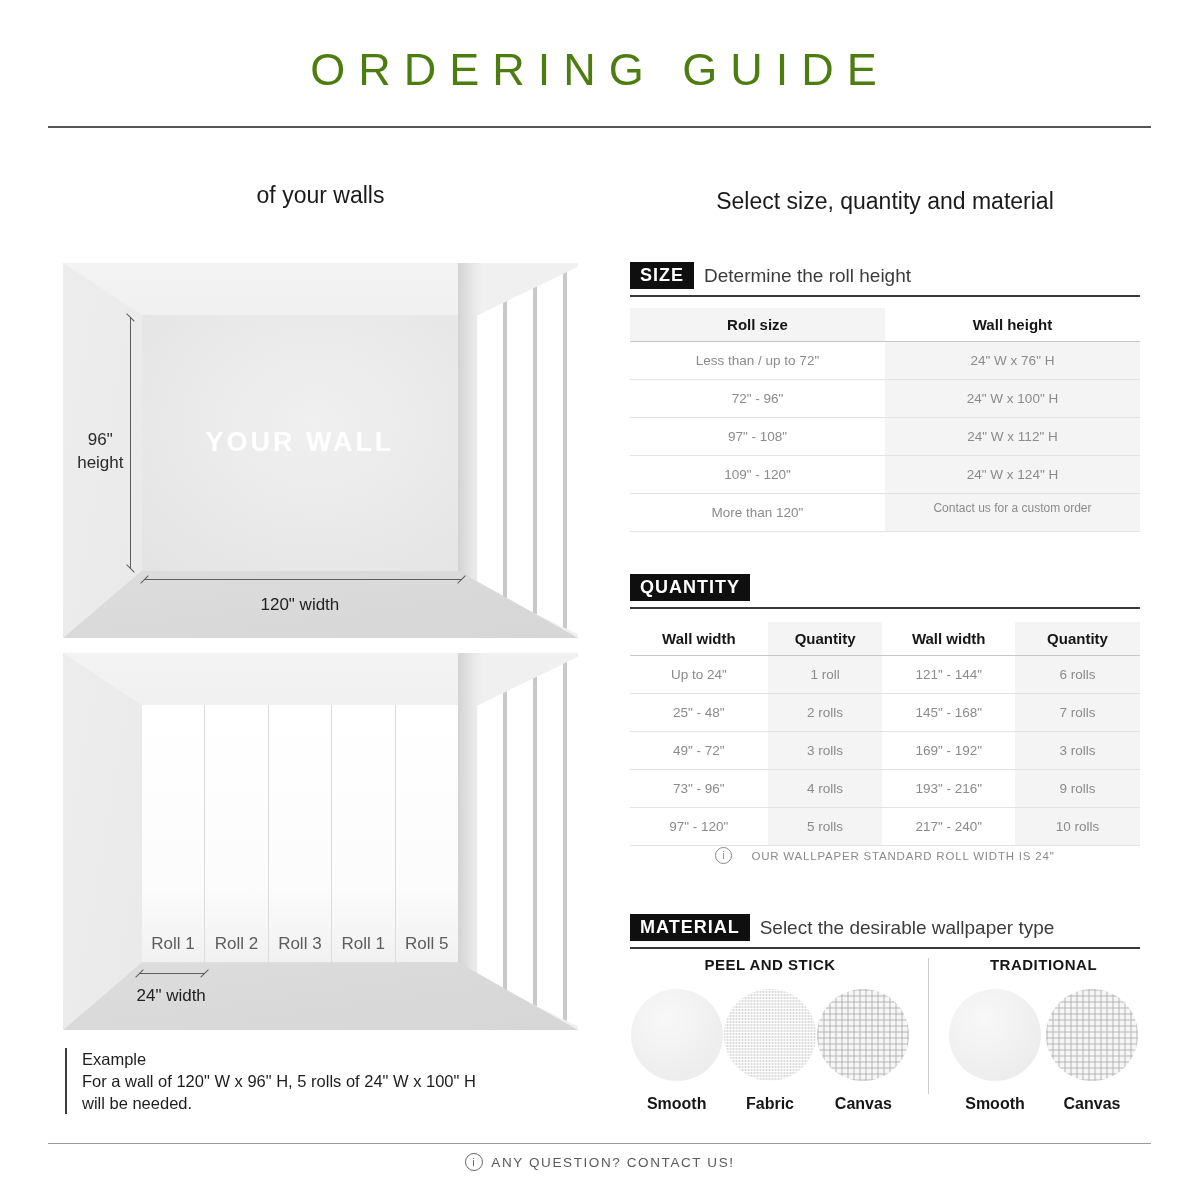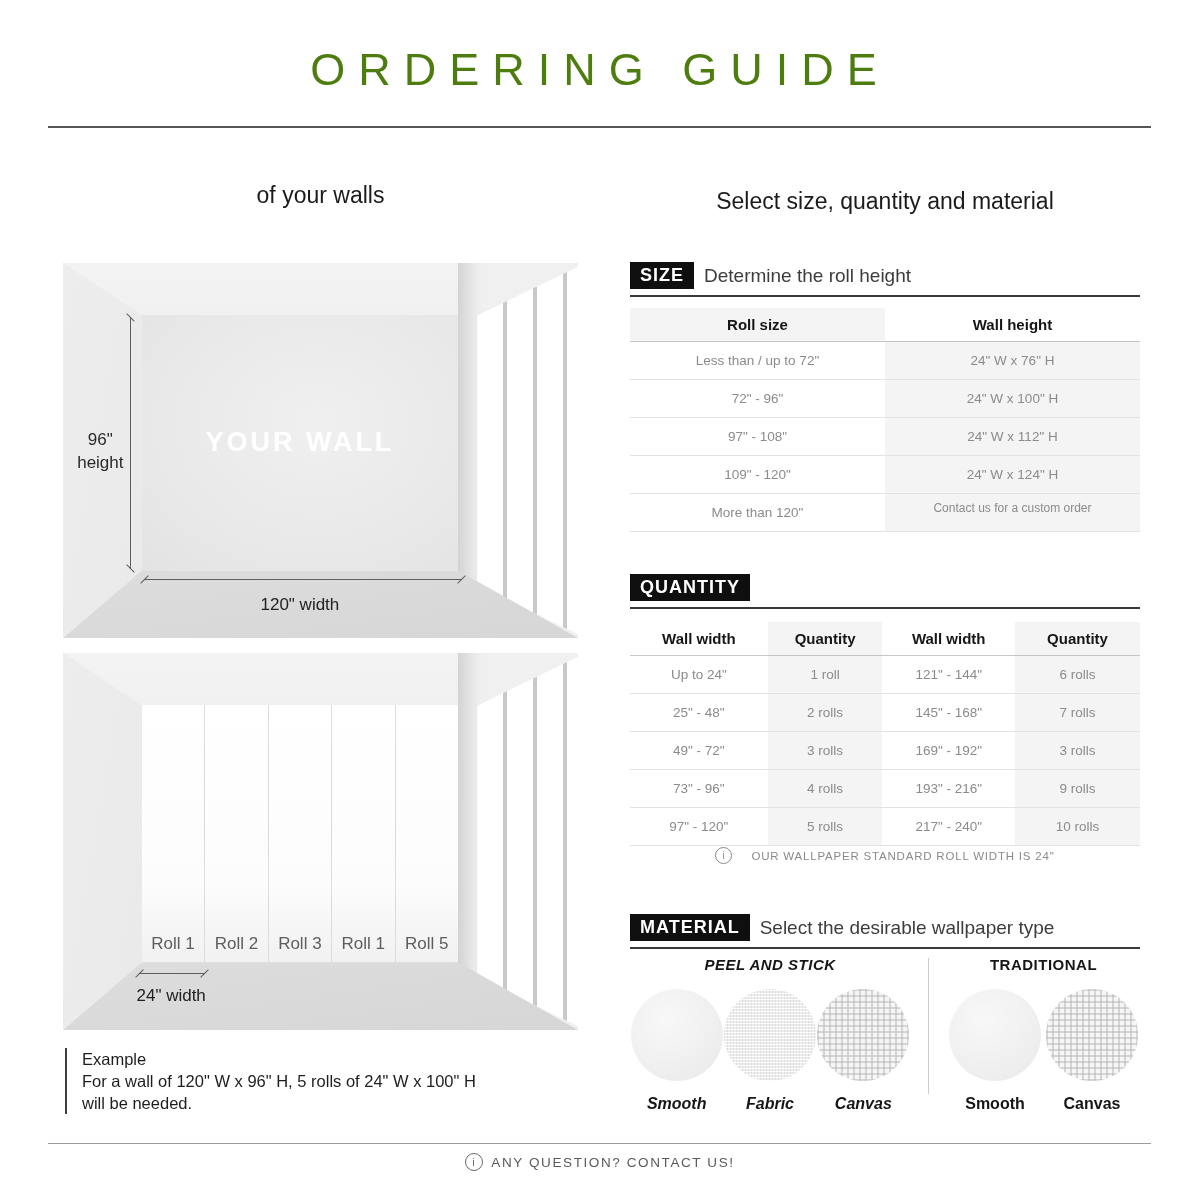--- a/index.html
+++ b/index.html
@@ -102,21 +102,21 @@
   #footer { left:0; right:0; top:1153px; position:absolute; display:flex; align-items:center;
     justify-content:center; gap:8px; font-size:13.5px; letter-spacing:1.6px; color:#5a5a5a; }
   .info-icon { display:inline-flex; width:15px; height:15px; border:1px solid #8a8a8a;
     border-radius:50%; align-items:center; justify-content:center; font-size:10px;
     color:#8a8a8a; flex:none; }
   .info-icon::before { content:"i"; }
   #footer .info-icon { width:16px; height:16px; border-color:#6a6a6a; color:#6a6a6a; font-size:11px; }
 
   
   #material-body { position:absolute; left:630px; top:956px; width:510px; display:flex; }
-  .mat-group1 { width:280px;font-style:italic; }
+  .mat-group1 { width:280px; }
   .mat-divider { width:1px; height:136px; background:#cccccc; margin:2px 18px 0 18px; }
   .mat-group2 { flex:1; }
   .mat-title { text-align:center; font-weight:bold; font-size:15px; letter-spacing:0.5px;
     color:#161616; margin-bottom:16px; }
   .swatch-row { display:flex; justify-content:space-between; }
   .swatch-cell { display:flex; flex-direction:column; align-items:center; width:96px; }
   .circle { width:92px; height:92px; border-radius:50%; }
   .tex-smooth { background:radial-gradient(circle at 38% 32%,#f8f8f8 0%,#efefef 60%,#e9e9e9 100%); }
   .tex-fabric { background-color:#eeeeee;
     background-image:repeating-linear-gradient(0deg,rgba(255,255,255,0.9) 0 1px,rgba(0,0,0,0) 1px 3px),

